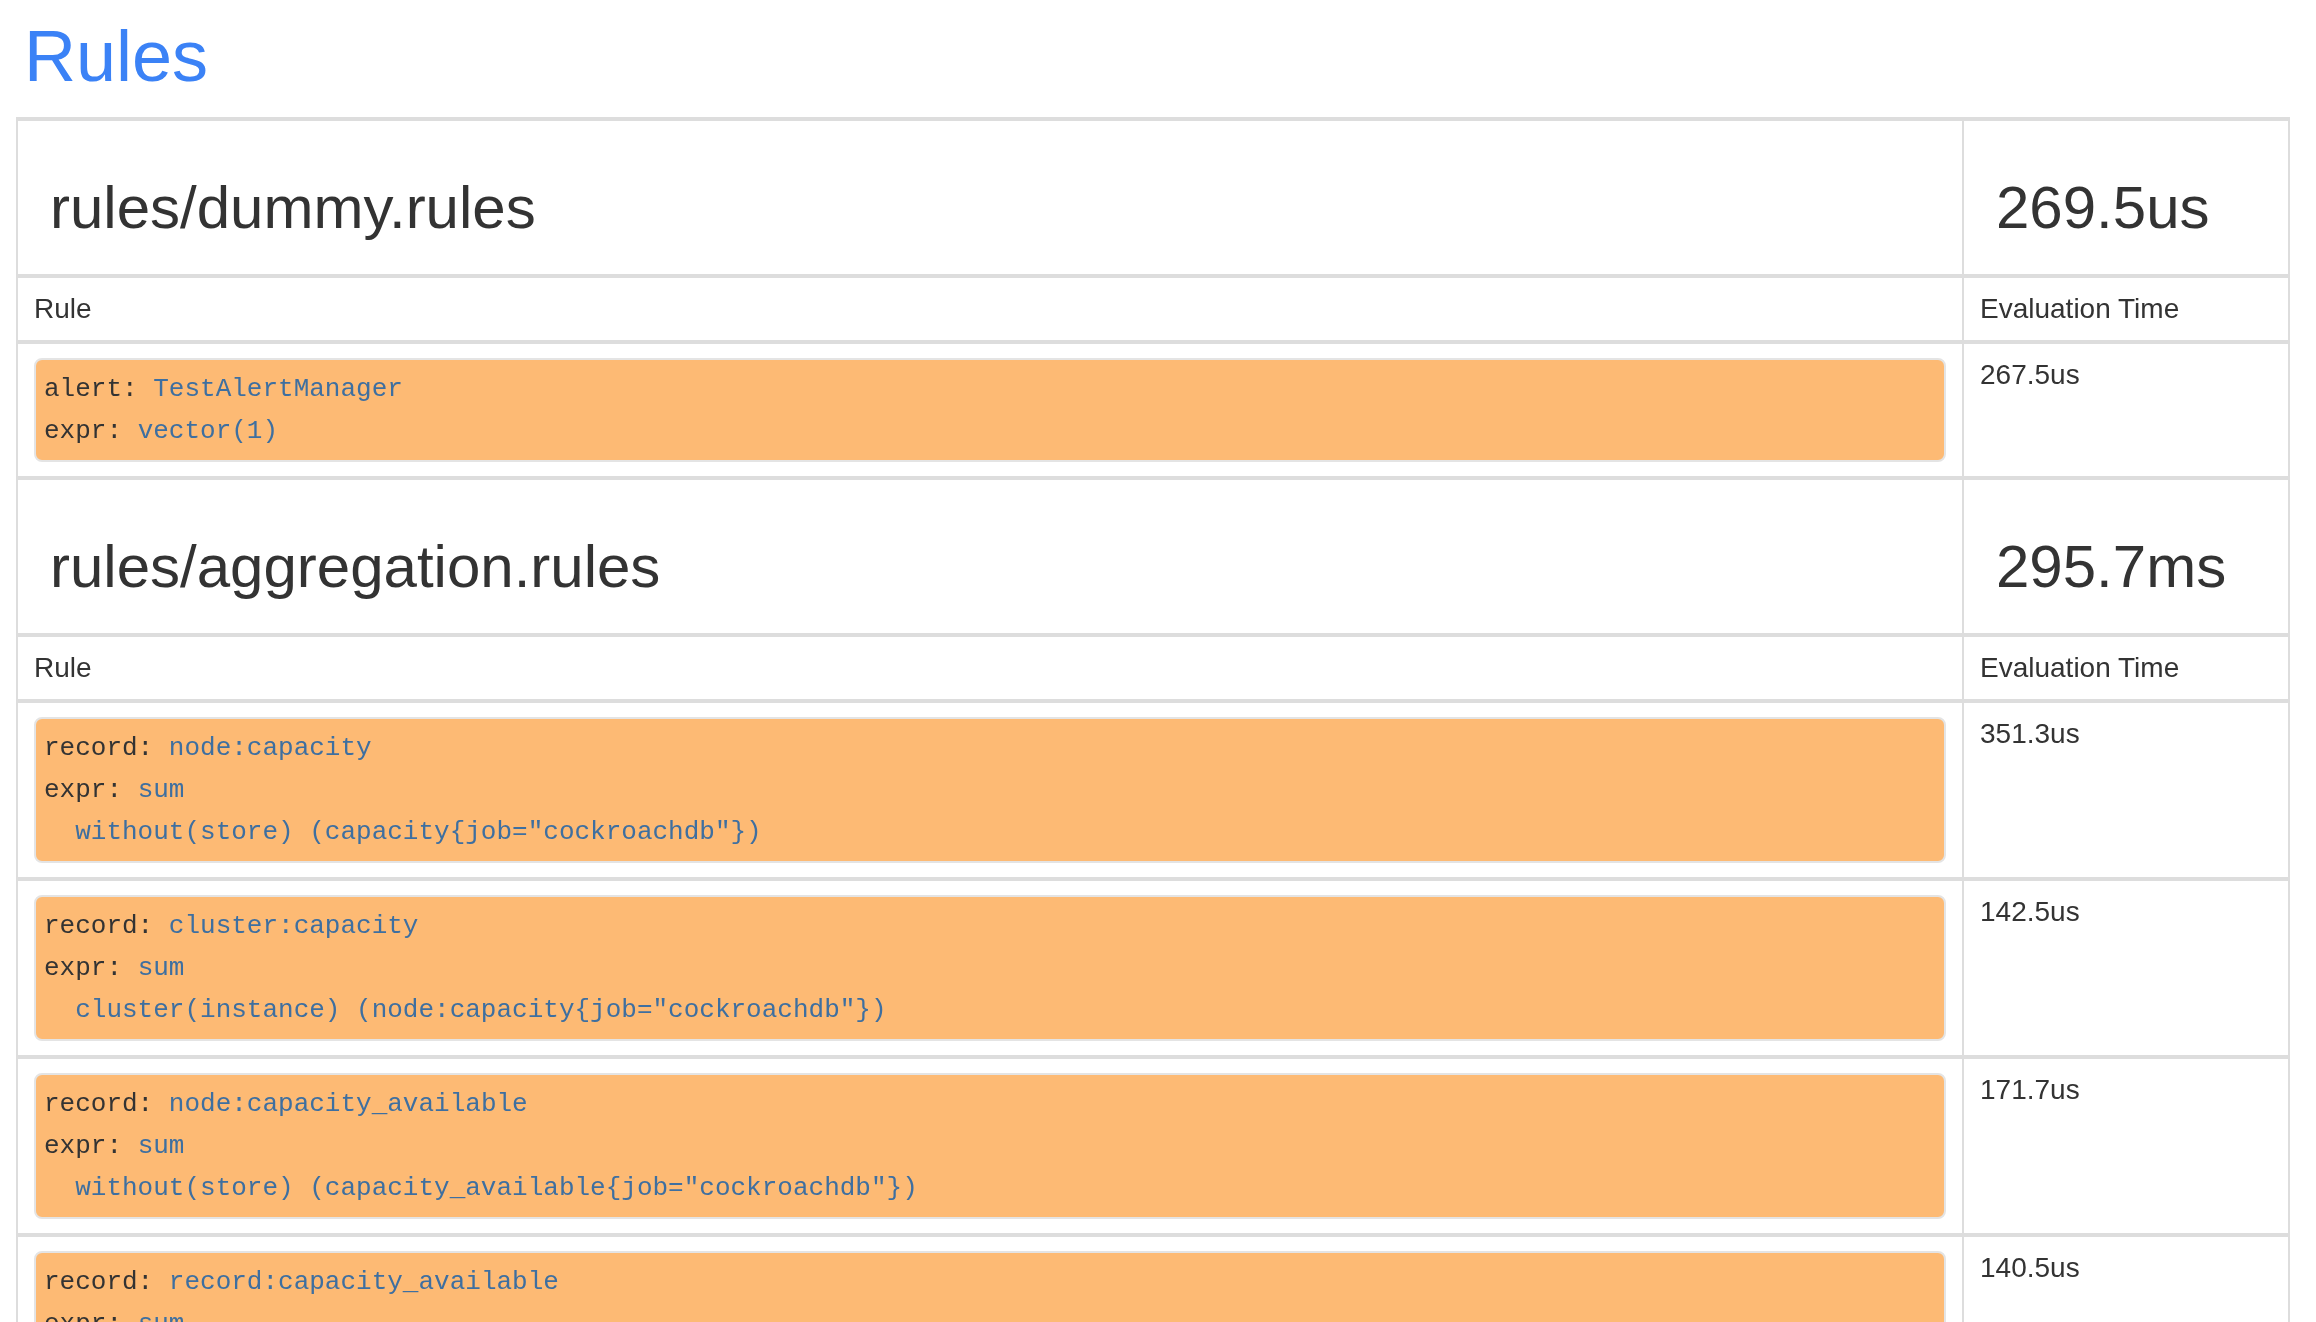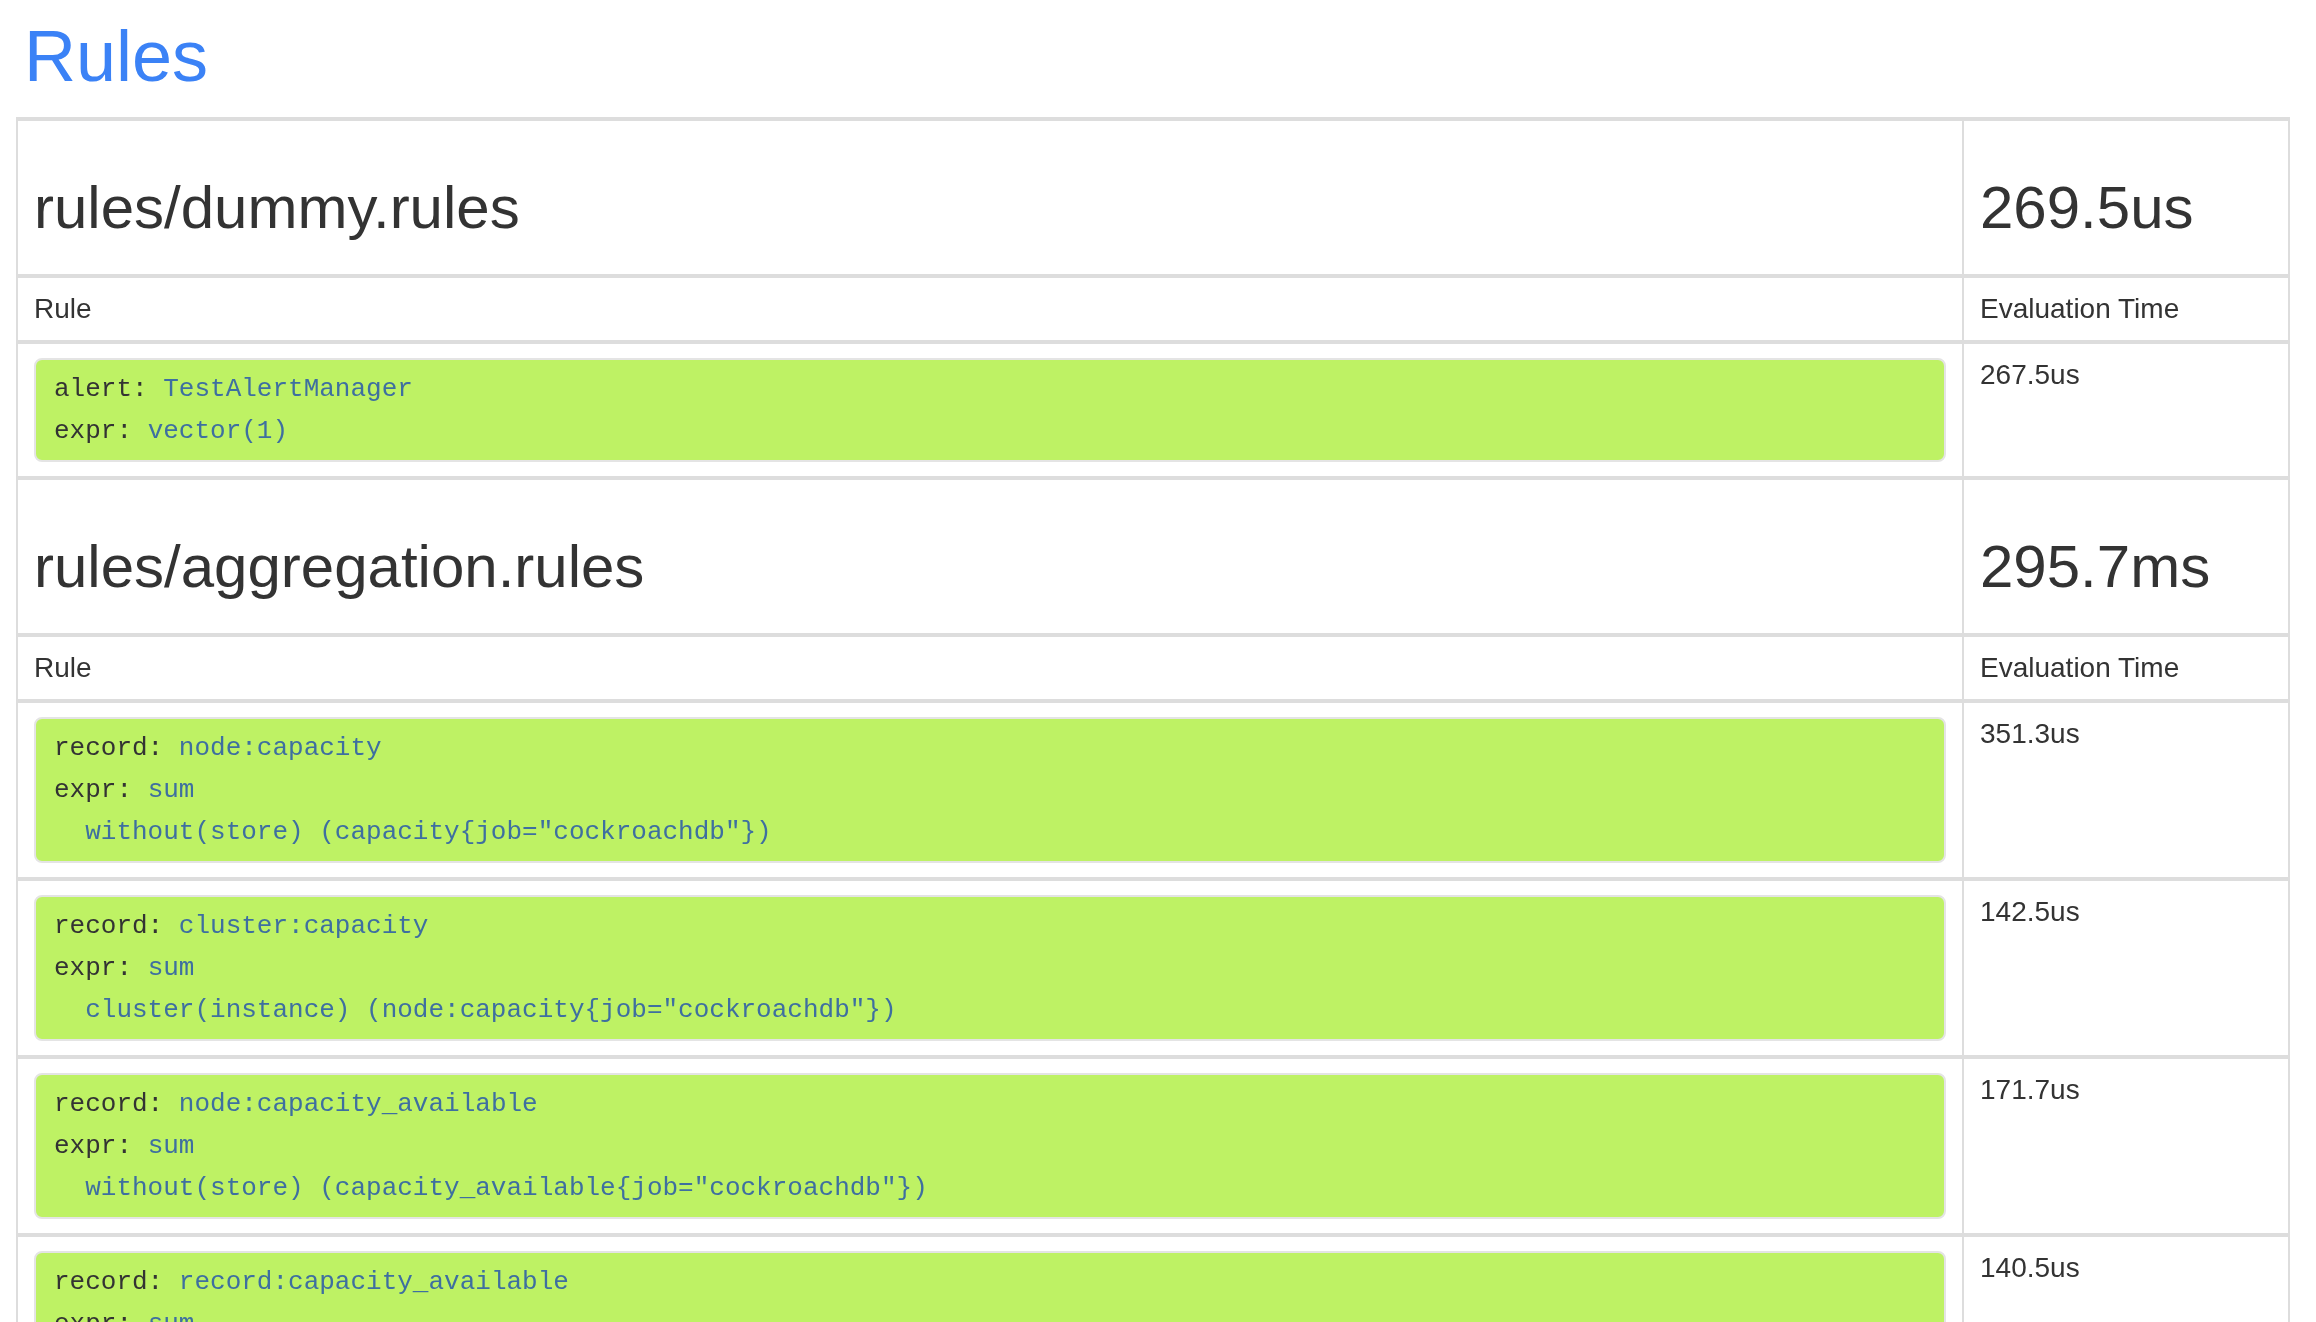--- a/index.html
+++ b/index.html
@@ -21,33 +21,33 @@
     border: 2px solid #dddddd;
     border-top-width: 4px; border-bottom-width: 4px;
     vertical-align: top;
     font-size: 28px; line-height: 34px;
     padding: 14px 16px;
     background: #ffffff;
   }
   td.group-cell { padding: 14px 16px; }
   h2.group-heading {
     font-size: 60px; font-weight: 500; line-height: 65px;
-    margin: 40px 0 20px 0; color: #333;
+    margin: 40px 0 20px 16px; color: #333;
     white-space: nowrap; overflow: hidden;
   }
   td.col-header {
     font-weight: normal; padding: 16px;
   }
   td.rule-cell { padding: 3px 8px; }
   pre.rule-code {
     margin: 0;
-    background: #bef264;
+    background: #fdba74;
     border: 2px solid #e4e4e4;
     border-radius: 8px;
-    padding: 8px 18px;
+    padding: 8px 8px;
     font-family: "Liberation Mono", "DejaVu Sans Mono", monospace;
     font-size: 26px; line-height: 42px;
     color: #333;
     overflow: hidden;
   }
   .code-line { white-space: pre; }
   .code-key { color: #333333; white-space: pre; }
   a.code-link {
     color: #3e6fa0; text-decoration: none; white-space: pre; cursor: pointer;
   }

